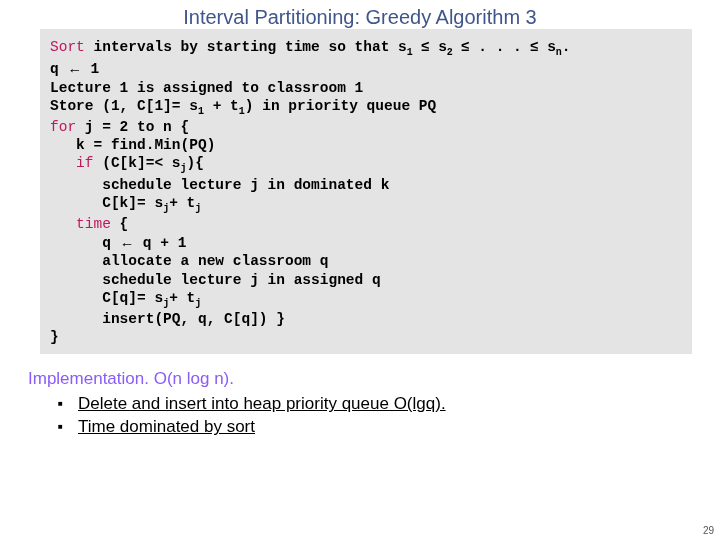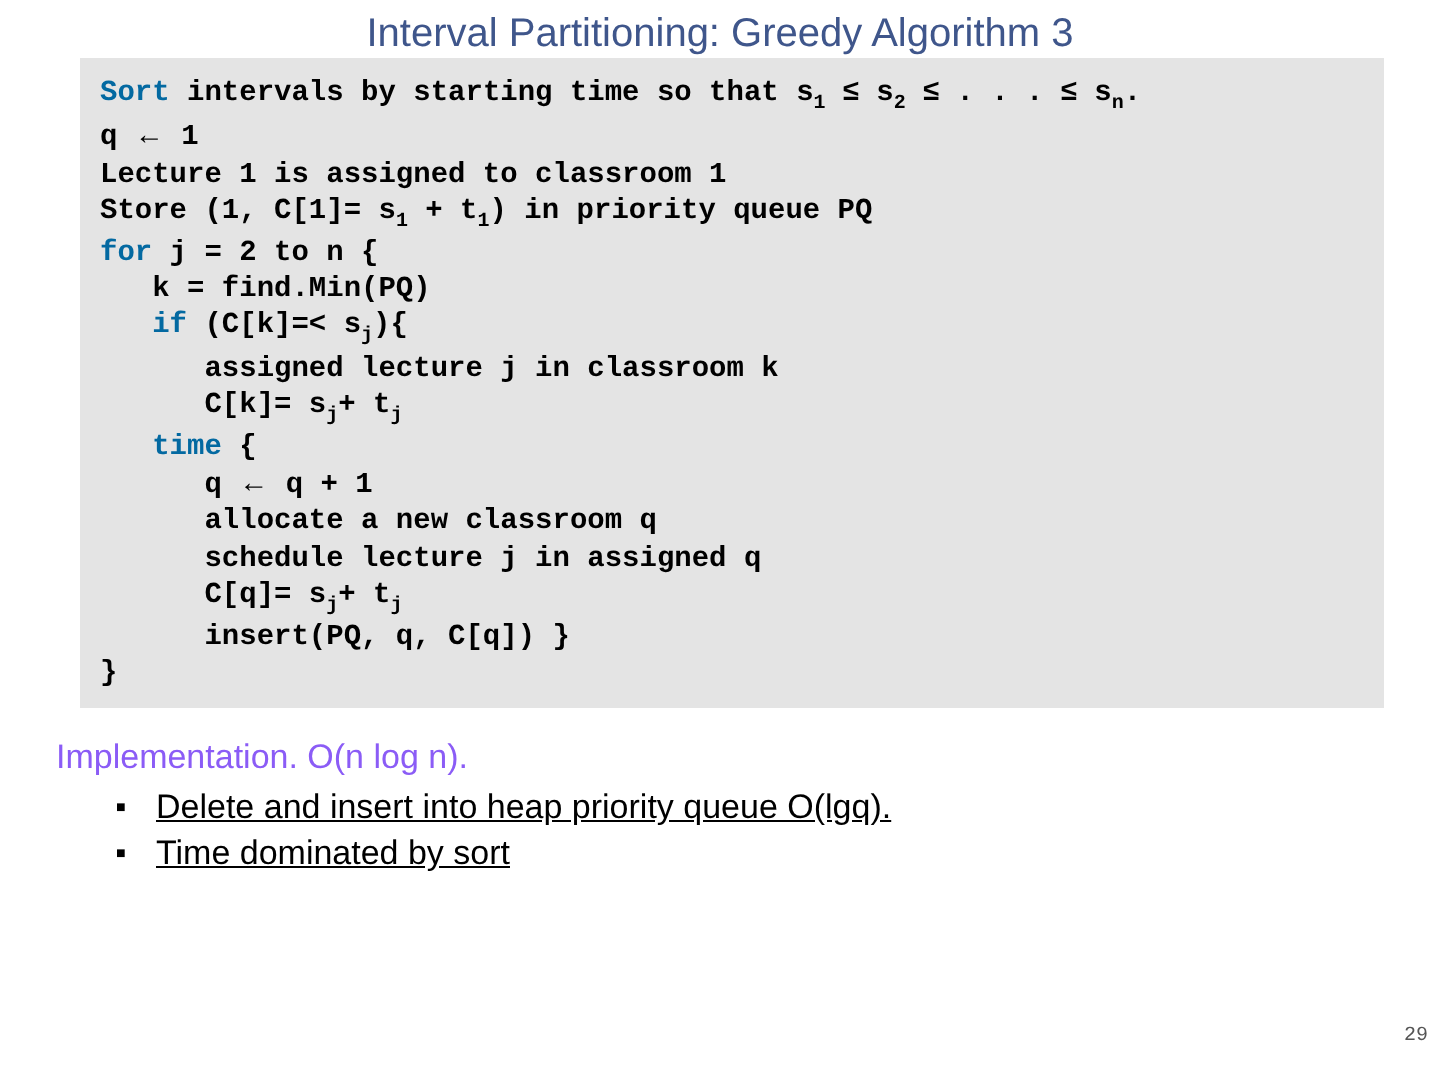--- a/index.html
+++ b/index.html
@@ -31,21 +31,21 @@
     margin: 0 28px 0 40px;
     background: #e4e4e4;
     padding: 8px 10px 8px 10px;
     font-family: "Courier New", Courier, monospace;
     font-size: 14.5px;
     line-height: 1.25;
     font-weight: bold;
     color: #000;
     white-space: pre;
   }
-  .kw { color: #0369a1; font-weight: bold; } 
+  .kw { color: #be185d; font-weight: normal; } 
   .sub { font-size: 10px; vertical-align: sub; }
   .glyph { font-family: Arial, sans-serif; }
   .impl {
     margin: 14px 28px 0 28px;
     font-size: 17px;
     line-height: 1.35;
   }
   .impl .hdr { color: #8b5cf6; }
   .impl ul {
     margin: 2px 0 0 30px;
@@ -57,41 +57,41 @@
     content: "■";
     font-size: 8px;
     color: #000;
     display: inline-block;
     width: 20px;
     vertical-align: middle;
   }
   .pagenum {
     position: absolute;
     right: 6px;
-    bottom: 16px;
-    font-family: Liberation Mono, monospace;
+    bottom: 4px;
+    font-family: Liberation Sans, sans-serif;
     font-size: 10px;
     color: #555;
   }
 </style>
 </head>
 <body>
 
 <div class="slide">
 
   <div class="title">Interval Partitioning:  Greedy Algorithm 3</div>
 
   <div class="codebox"><span class="kw">Sort</span><span> intervals by starting time so that s</span><span class="sub">1</span><span> </span><span class="glyph">≤</span><span> s</span><span class="sub">2</span><span> </span><span class="glyph">≤</span><span> . . . </span><span class="glyph">≤</span><span> s</span><span class="sub">n</span><span>.</span>
 <span>q </span><span class="glyph">←</span><span> 1</span>
 <span>Lecture 1 is assigned to classroom 1</span>
 <span>Store (1, C[1]= s</span><span class="sub">1</span><span> + t</span><span class="sub">1</span><span>) in priority queue PQ</span>
 <span class="kw">for</span><span> j = 2 to n {</span>
 <span>   k = find.Min(PQ)</span>
 <span>   </span><span class="kw">if</span><span> (C[k]=&lt; s</span><span class="sub">j</span><span>){</span>
-<span>      assigned lecture j in classroom k</span>
+<span>      schedule lecture j in dominated k</span>
 <span>      C[k]= s</span><span class="sub">j</span><span>+ t</span><span class="sub">j</span>
 <span>   </span><span class="kw">time</span><span> {</span>
 <span>      q </span><span class="glyph">←</span><span> q + 1</span>
 <span>      allocate a new classroom q</span>
 <span>      schedule lecture j in assigned q</span>
 <span>      C[q]= s</span><span class="sub">j</span><span>+ t</span><span class="sub">j</span>
 <span>      insert(PQ, q, C[q]) }</span>
 <span>}</span></div>
 
   <div class="impl">

